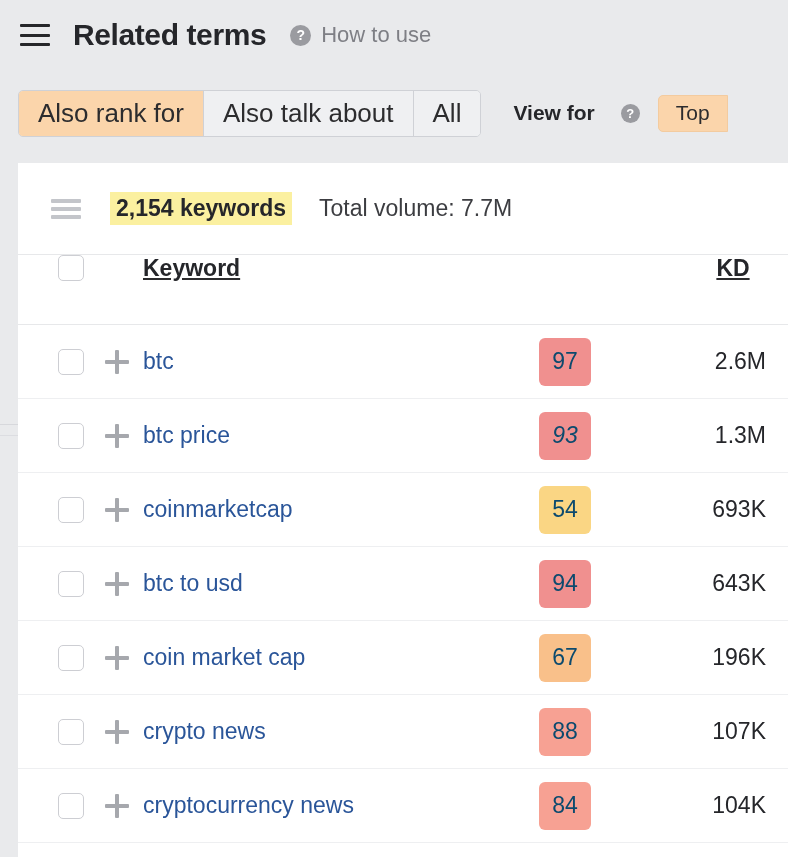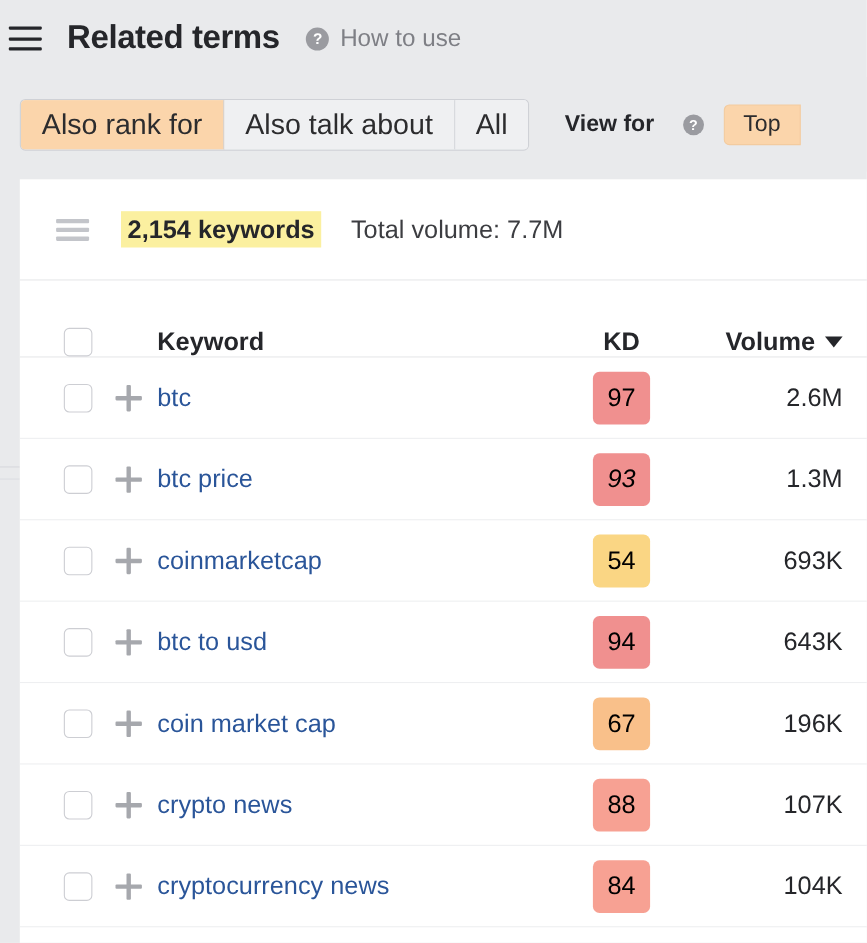--- a/index.html
+++ b/index.html
@@ -36,21 +36,21 @@
   .left-rail-divider.second { top: 435px; background: #dcdde1; }
 
   
   .page-header {
     position: absolute;
     left: 0; top: 0;
     width: 679px;
     height: 70px;
     display: flex;
     align-items: center;
-    padding-left: 8px;
+    padding-left: 20px;
     background: #e9eaec;
   }
 
   .hamburger {
     width: 30px;
     height: 22px;
     display: flex;
     flex-direction: column;
     justify-content: space-between;
     cursor: pointer;
@@ -220,23 +220,24 @@
     font-size: 23px;
     color: #3c3d41;
     white-space: nowrap;
   }
 
   
   .table { width: 100%; }
 
   .thead {
     display: flex;
-    align-items: flex-end;
+    align-items: flex-start;
     height: 70px;
     border-bottom: 1px solid #e7e8ea;
+    text-decoration: underline;
   }
   .trow {
     display: flex;
     align-items: center;
     height: 74px;
     border-bottom: 1px solid #eeeff1;
   }
 
   .col-check {
     width: 52px;
@@ -306,21 +307,21 @@
   }
   .kd-badge {
     min-width: 48px;
     height: 48px;
     border-radius: 6px;
     display: inline-flex;
     align-items: center;
     justify-content: center;
     font-size: 23px;
     font-weight: normal;
-    color: #000000;
+    color: #0c4a6e;
     padding: 0 13px;
   }
 
   .col-volume {
     width: 168px;
     flex: none;
     display: flex;
     justify-content: flex-end;
     align-items: center;
     padding-right: 22px;
@@ -390,24 +391,20 @@
   </div>
 
   <div class="table">
     <div class="thead">
       <div class="col-check">
         <div class="checkbox"></div>
       </div>
       <div class="col-plus"></div>
       <div class="col-keyword">Keyword</div>
       <div class="col-kd">KD</div>
-      <div class="col-volume">
-        <span>Volume</span>
-        <span class="caret-down"></span>
-      </div>
     </div>
     <div id="tbody">
         <div class="trow">
           <div class="col-check">
             <div class="checkbox"></div>
           </div>
           <div class="col-plus">
             <div class="plus-icon"></div>
           </div>
           <div class="col-keyword">btc</div>

